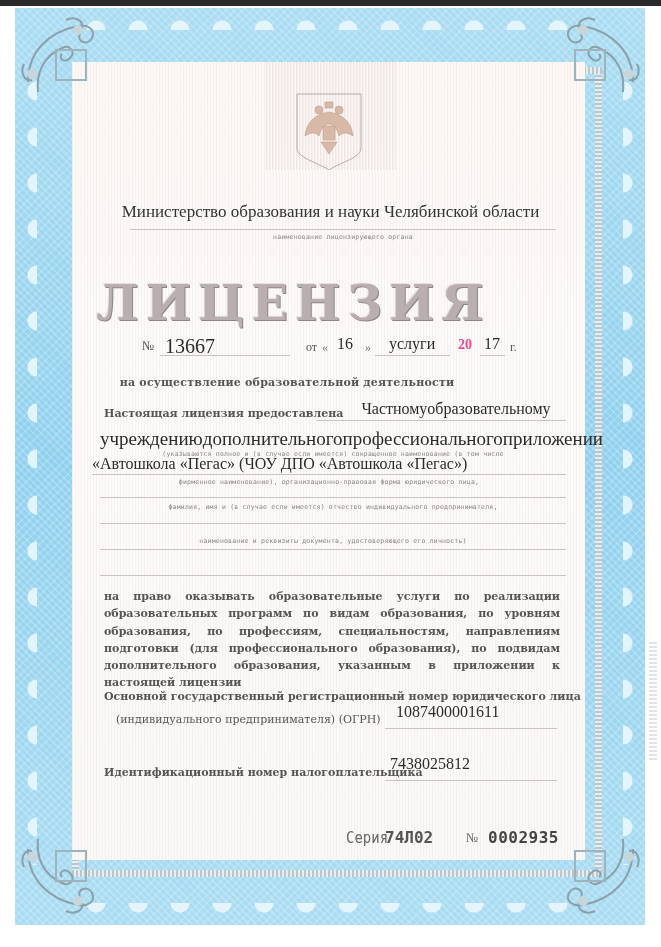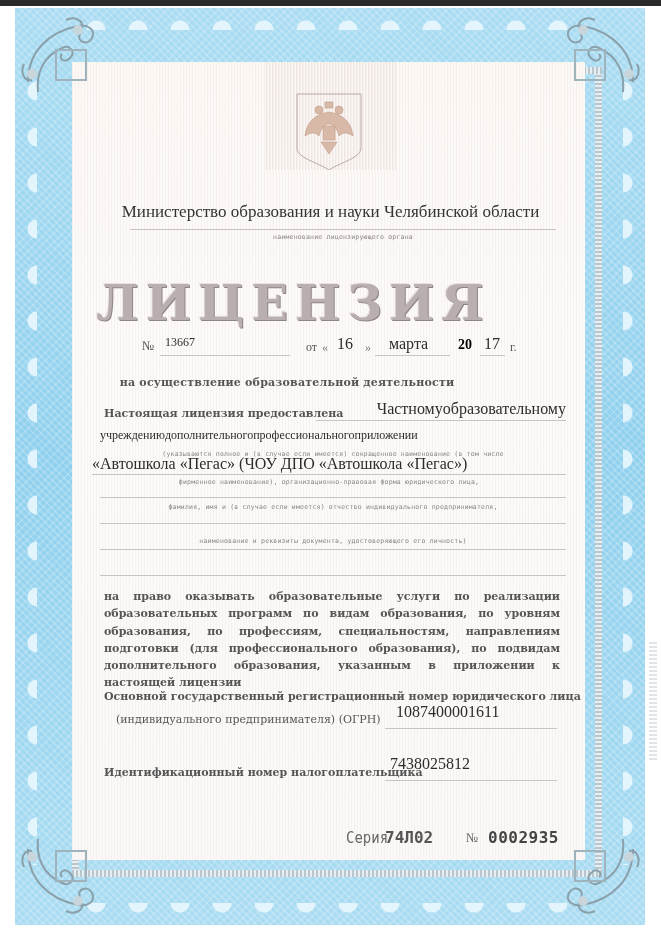--- a/index.html
+++ b/index.html
@@ -84,34 +84,34 @@
   .caption { position: absolute; font-size: 6.5px; color: #8a8585; text-align: center; letter-spacing: 0.2px; font-family: "DejaVu Sans Mono", monospace; }
 
   .title {
     left: 0; width: 587px; text-align: center; top: 275px;
     font-size: 48px; font-weight: bold; letter-spacing: 7px;
     color: #b9aeb0;
     font-family: "DejaVu Serif", serif;
     text-shadow: 1px 1px 0 #8f8589, -1px -1px 0 #e8e2e3;
   }
   .num-label { left: 142px; top: 338px; font-size: 13px; color: #555; }
-  .num-val { left: 165px; top: 335px; font-size: 12px; }
+  .num-val { left: 165px; top: 335px; font-size: 20px; }
   .ot { left: 306px; top: 340px; font-size: 12px; color: #555; }
   .q1 { left: 322px; top: 340px; font-size: 12px; color: #777; }
   .day { left: 337px; top: 335px; font-size: 16px; }
   .q2 { left: 365px; top: 340px; font-size: 12px; color: #777; }
   .month { left: 389px; top: 335px; font-size: 16px; }
-  .y20 { left: 458px; top: 337px; font-size: 14px; color: #000000; font-weight: bold; }
+  .y20 { left: 458px; top: 337px; font-size: 14px; color: #ec4899; font-weight: bold; }
   .yy { left: 484px; top: 335px; font-size: 16px; }
   .g { left: 510px; top: 340px; font-size: 12px; color: #555; }
 
   .purpose { left: 0; width: 574px; text-align: center; top: 376px; font-size: 11px; color: #555; font-weight: bold; font-family: "DejaVu Serif", serif; letter-spacing: 0.2px; }
   .granted-label { left: 104px; top: 407px; font-size: 11px; color: #555; font-weight: bold; font-family: "DejaVu Serif", serif; }
-  .org1 { left: 346px; top: 400px; width: 220px; font-size: 16px; display: flex; justify-content: flex-end; }
-  .org2 { left: 100px; top: 428px; width: 466px; font-size: 12px; display: flex; }
+  .org1 { left: 346px; top: 400px; width: 220px; font-size: 16px; display: flex; justify-content: center; }
+  .org2 { left: 100px; top: 428px; width: 466px; font-size: 19px; display: flex; }
   .org3 { left: 92px; top: 455px; font-size: 16px; }
 
   .rights {
     position: absolute; left: 104px; top: 588px; width: 456px;
     font-size: 11px; line-height: 17.3px; color: #555; font-weight: bold;
     font-family: "DejaVu Serif", serif; text-align: justify; text-align-last: left;
   }
   .ogrn-label1 { left: 104px; top: 690px; font-size: 11px; color: #555; font-weight: bold; font-family: "DejaVu Serif", serif; }
   .ogrn-label2 { left: 104px; top: 713px; font-size: 11px; color: #555; font-weight: normal; font-family: "DejaVu Serif", serif; margin-left: 12px; }
   .ogrn-val { left: 396px; top: 703px; font-size: 16px; }
@@ -221,21 +221,21 @@
 
 <div class="t title">ЛИЦЕНЗИЯ</div>
 
 <div class="t num-label">№</div>
 <div class="t num-val">13667</div>
 <div class="line" style="left:160px; top:355px; width:130px;"></div>
 <div class="t ot">от</div>
 <div class="t q1">«</div>
 <div class="t day">16</div>
 <div class="t q2">»</div>
-<div class="t month">марта</div>
+<div class="t month">услуги</div>
 <div class="line" style="left:375px; top:355px; width:75px;"></div>
 <div class="t y20">20</div>
 <div class="t yy">17</div>
 <div class="line" style="left:480px; top:355px; width:25px;"></div>
 <div class="t g">г.</div>
 
 <div class="t purpose">на осуществление образовательной деятельности</div>
 
 <div class="t granted-label">Настоящая лицензия предоставлена</div>
 <div class="t org1">

